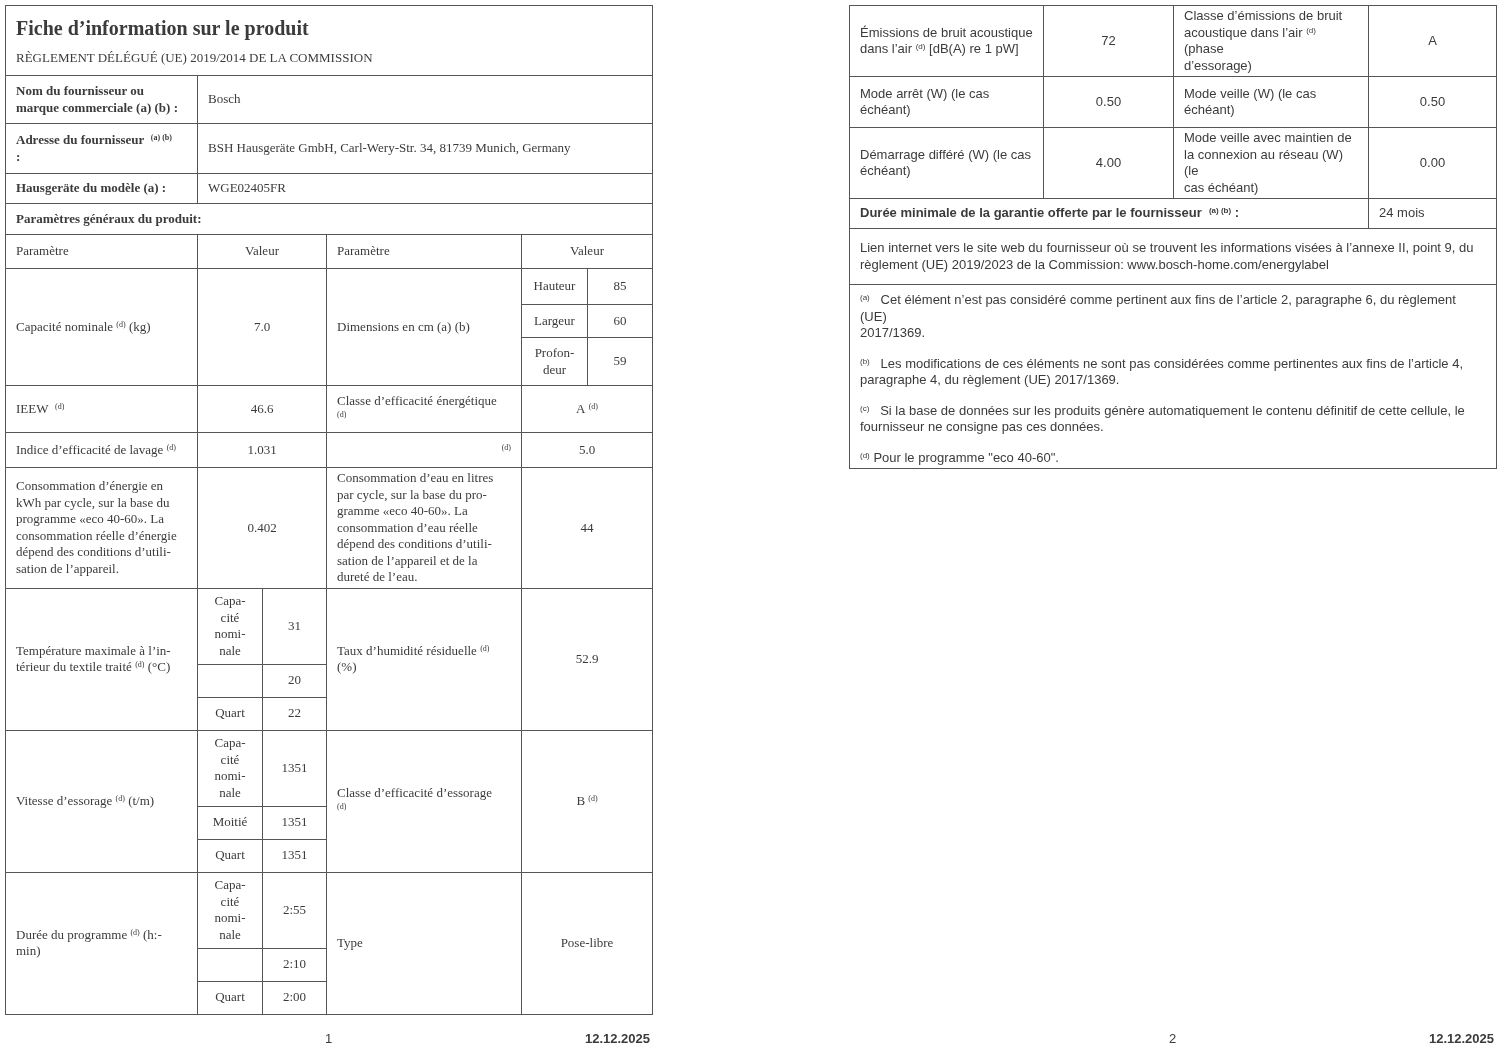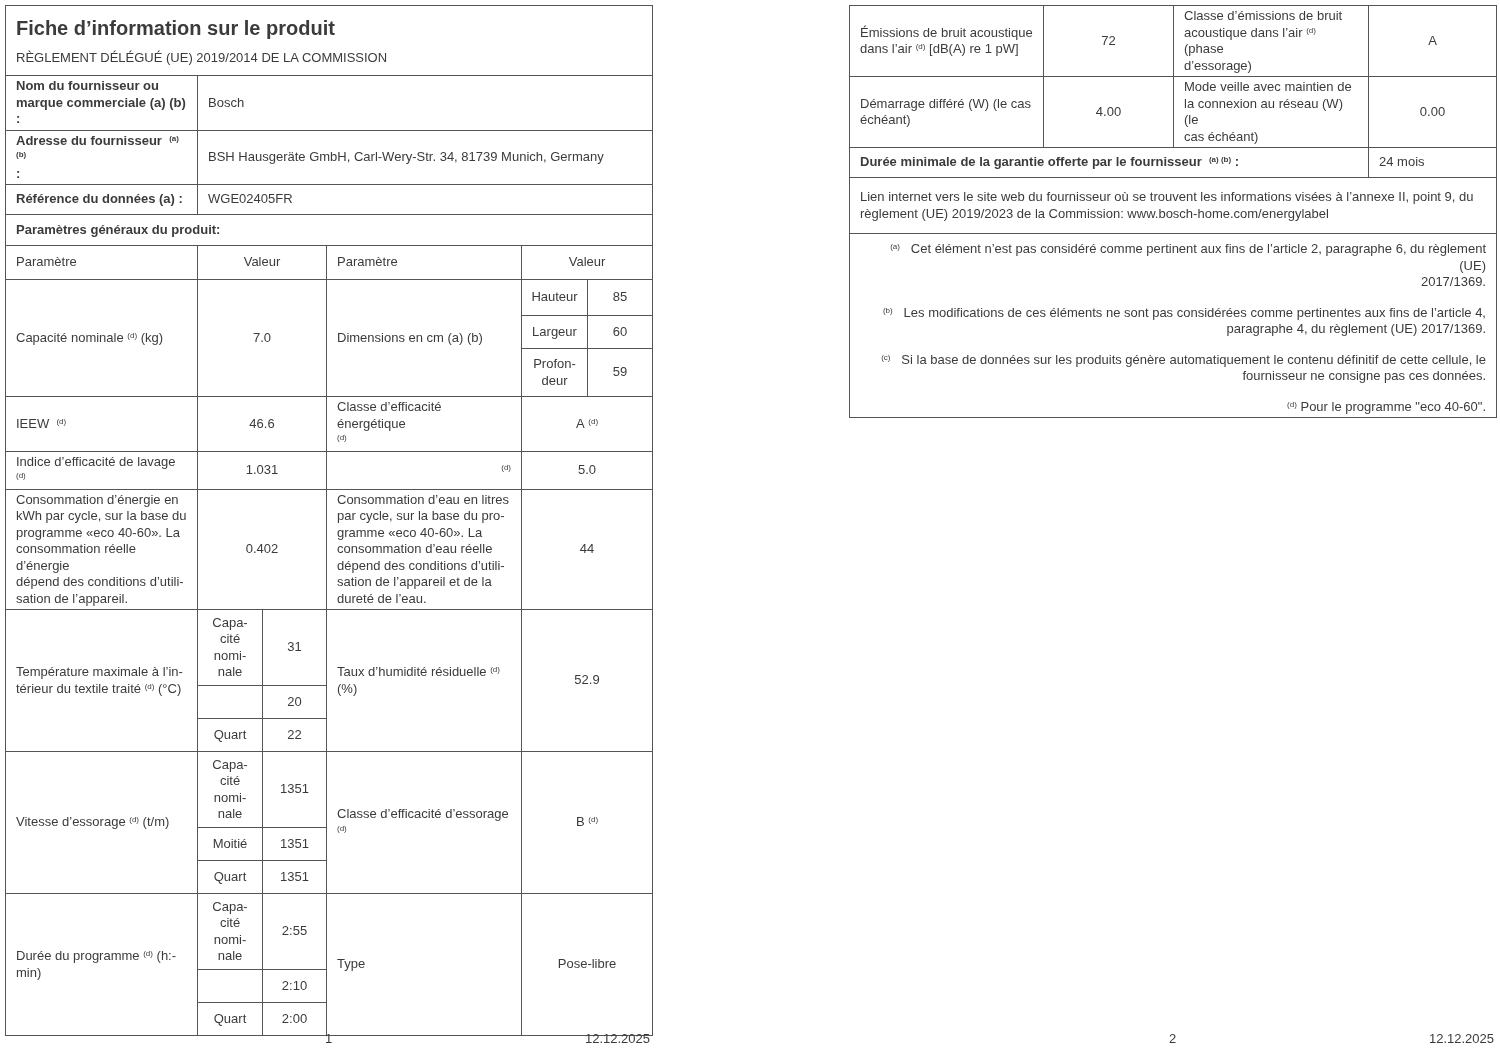--- a/index.html
+++ b/index.html
@@ -1,42 +1,42 @@
 <!DOCTYPE html>
 <html><head>
 <meta charset="utf-8">
 <style>
   html,body { margin:0; padding:0; }
   body {
     width:1500px; height:1052px; position:relative; background:#ffffff;
     font-family:"Liberation Sans","DejaVu Sans",sans-serif; color:#3b3b3b;
   }
   .page { position:absolute; top:5px; }
-  #page1 { left:5px; }
+  #page1 { left:5px;font-family:Liberation Serif, serif; }
   #page2 { left:849px; }
   table.sheet { border-collapse:collapse; table-layout:fixed; width:647px; }
   .sheet td {
     border:1px solid #555; font-size:13px; line-height:16.5px;
     vertical-align:middle; padding:2px 10px; word-wrap:break-word;
   }
   .sheet td.c { text-align:center; padding:2px 2px; }
   .sheet td.r { text-align:right; }
   .sheet td.b { font-weight:bold;margin-top:20px; }
   .sheet td.top { vertical-align:top; padding-top:7px; }
   sup { font-size:8px; line-height:0; vertical-align:4px; }
   .title-cell { vertical-align:top; }
   .doc-title { font-size:20px; font-weight:bold; margin-top:5px; }
   .doc-reg { font-size:13px; margin-top:14px; }
-  .fnote { margin-bottom:14px;text-align:right; }
+  .fnote { margin-bottom:14px; }
   .fnote:last-child { margin-bottom:0; }
   .page-footer { position:absolute; width:647px; height:20px; font-size:13px; }
   #footer1 { left:5px; top:1031px; }
   #footer2 { left:849px; top:1031px; }
   .pgnum { position:absolute; left:0; right:0; text-align:center; }
-  .pgdate { position:absolute; right:2px; }
+  .pgdate { position:absolute; right:2px;font-weight:bold; }
 </style>
 </head>
 <body>
 
 <div class="page" id="page1">
   <table class="sheet">
     <colgroup>
       <col style="width:192px">
         <col style="width:65px">
         <col style="width:64px">
@@ -53,21 +53,21 @@
     </tr>
     <tr style="height:48px">
       <td class="b">Nom du fournisseur ou<br>marque commerciale (a) (b) :</td>
       <td colspan="5">Bosch</td>
     </tr>
     <tr style="height:50px">
       <td class="b">Adresse du fournisseur&nbsp;&nbsp;<sup>(a) (b)</sup><br>:</td>
       <td colspan="5">BSH Hausgeräte GmbH, Carl-Wery-Str. 34, 81739 Munich, Germany</td>
     </tr>
     <tr style="height:30px">
-      <td class="b">Référence du données (a) :</td>
+      <td class="b">Hausgeräte du modèle (a) :</td>
       <td colspan="5">WGE02405FR</td>
     </tr>
     <tr style="height:31px">
       <td colspan="6" class="b">Paramètres généraux du produit:</td>
     </tr>
     <tr style="height:34px">
       <td>Paramètre</td>
       <td colspan="2" class="c">Valeur</td>
       <td>Paramètre</td>
       <td colspan="2" class="c">Valeur</td>
@@ -162,20 +162,26 @@
         <col style="width:195px">
         <col style="width:128px">
     </colgroup>
     <tbody>
         <tr style="height:57px">
       <td>Émissions de bruit acoustique<br>dans l’air <sup>(d)</sup> [dB(A) re 1 pW]</td>
       <td class="c">72</td>
       <td>Classe d’émissions de bruit<br>acoustique dans l’air <sup>(d)</sup> (phase<br>d’essorage)</td>
       <td class="c">A</td>
     </tr>
+    <tr style="height:51px">
+      <td>Mode arrêt (W) (le cas<br>échéant)</td>
+      <td class="c">0.50</td>
+      <td>Mode veille (W) (le cas<br>échéant)</td>
+      <td class="c">0.50</td>
+    </tr>
     <tr style="height:62px">
       <td>Démarrage différé (W) (le cas<br>échéant)</td>
       <td class="c">4.00</td>
       <td>Mode veille avec maintien de<br>la connexion au réseau (W) (le<br>cas échéant)</td>
       <td class="c">0.00</td>
     </tr>
     <tr style="height:30px">
       <td colspan="3" class="b">Durée minimale de la garantie offerte par le fournisseur&nbsp;&nbsp;<sup>(a) (b)</sup> :</td>
       <td>24 mois</td>
     </tr>

